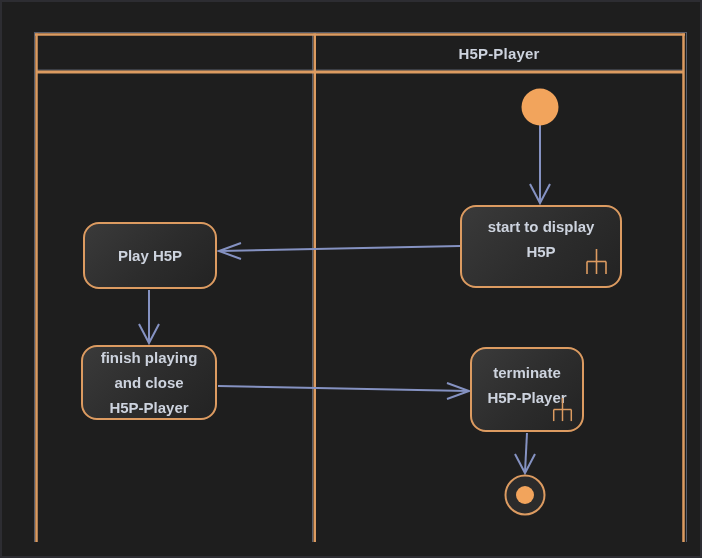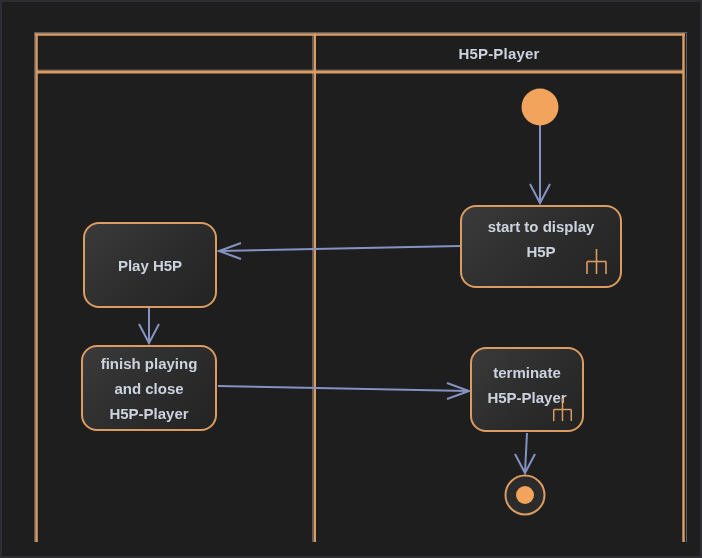--- a/index.html
+++ b/index.html
@@ -110,25 +110,25 @@
       <g stroke="#dc9b61" stroke-width="1.6" fill="none">
         <line x1="10.5" y1="1" x2="10.5" y2="13.5"></line>
         <line x1="1" y1="13.5" x2="20" y2="13.5"></line>
         <line x1="1" y1="13.5" x2="1" y2="26"></line>
         <line x1="10.5" y1="13.5" x2="10.5" y2="26"></line>
         <line x1="20" y1="13.5" x2="20" y2="26"></line>
       </g>
     </svg>
   </div>
 
-  <div class="node" style="left:81px; top:220px; width:134px; height:86px;">
+  <div class="node" style="left:81px; top:220px; width:134px; height:67px;">
     <span class="label">Play H5P</span>
   </div>
 
-  <div class="node" style="left:79px; top:343px; width:136px; height:86px;">
+  <div class="node" style="left:79px; top:343px; width:136px; height:75px;">
     <span class="label">finish playing
 and close
 H5P-Player</span>
   </div>
 
   <div class="node" style="left:468px; top:345px; width:114px; height:85px; padding-bottom:10px;">
     <span class="label">terminate
 H5P-Player</span>
     <svg class="rake" style="right:9px; bottom:8px;" width="21" height="25" viewBox="0 0 21 27">
       <g stroke="#dc9b61" stroke-width="1.6" fill="none">

